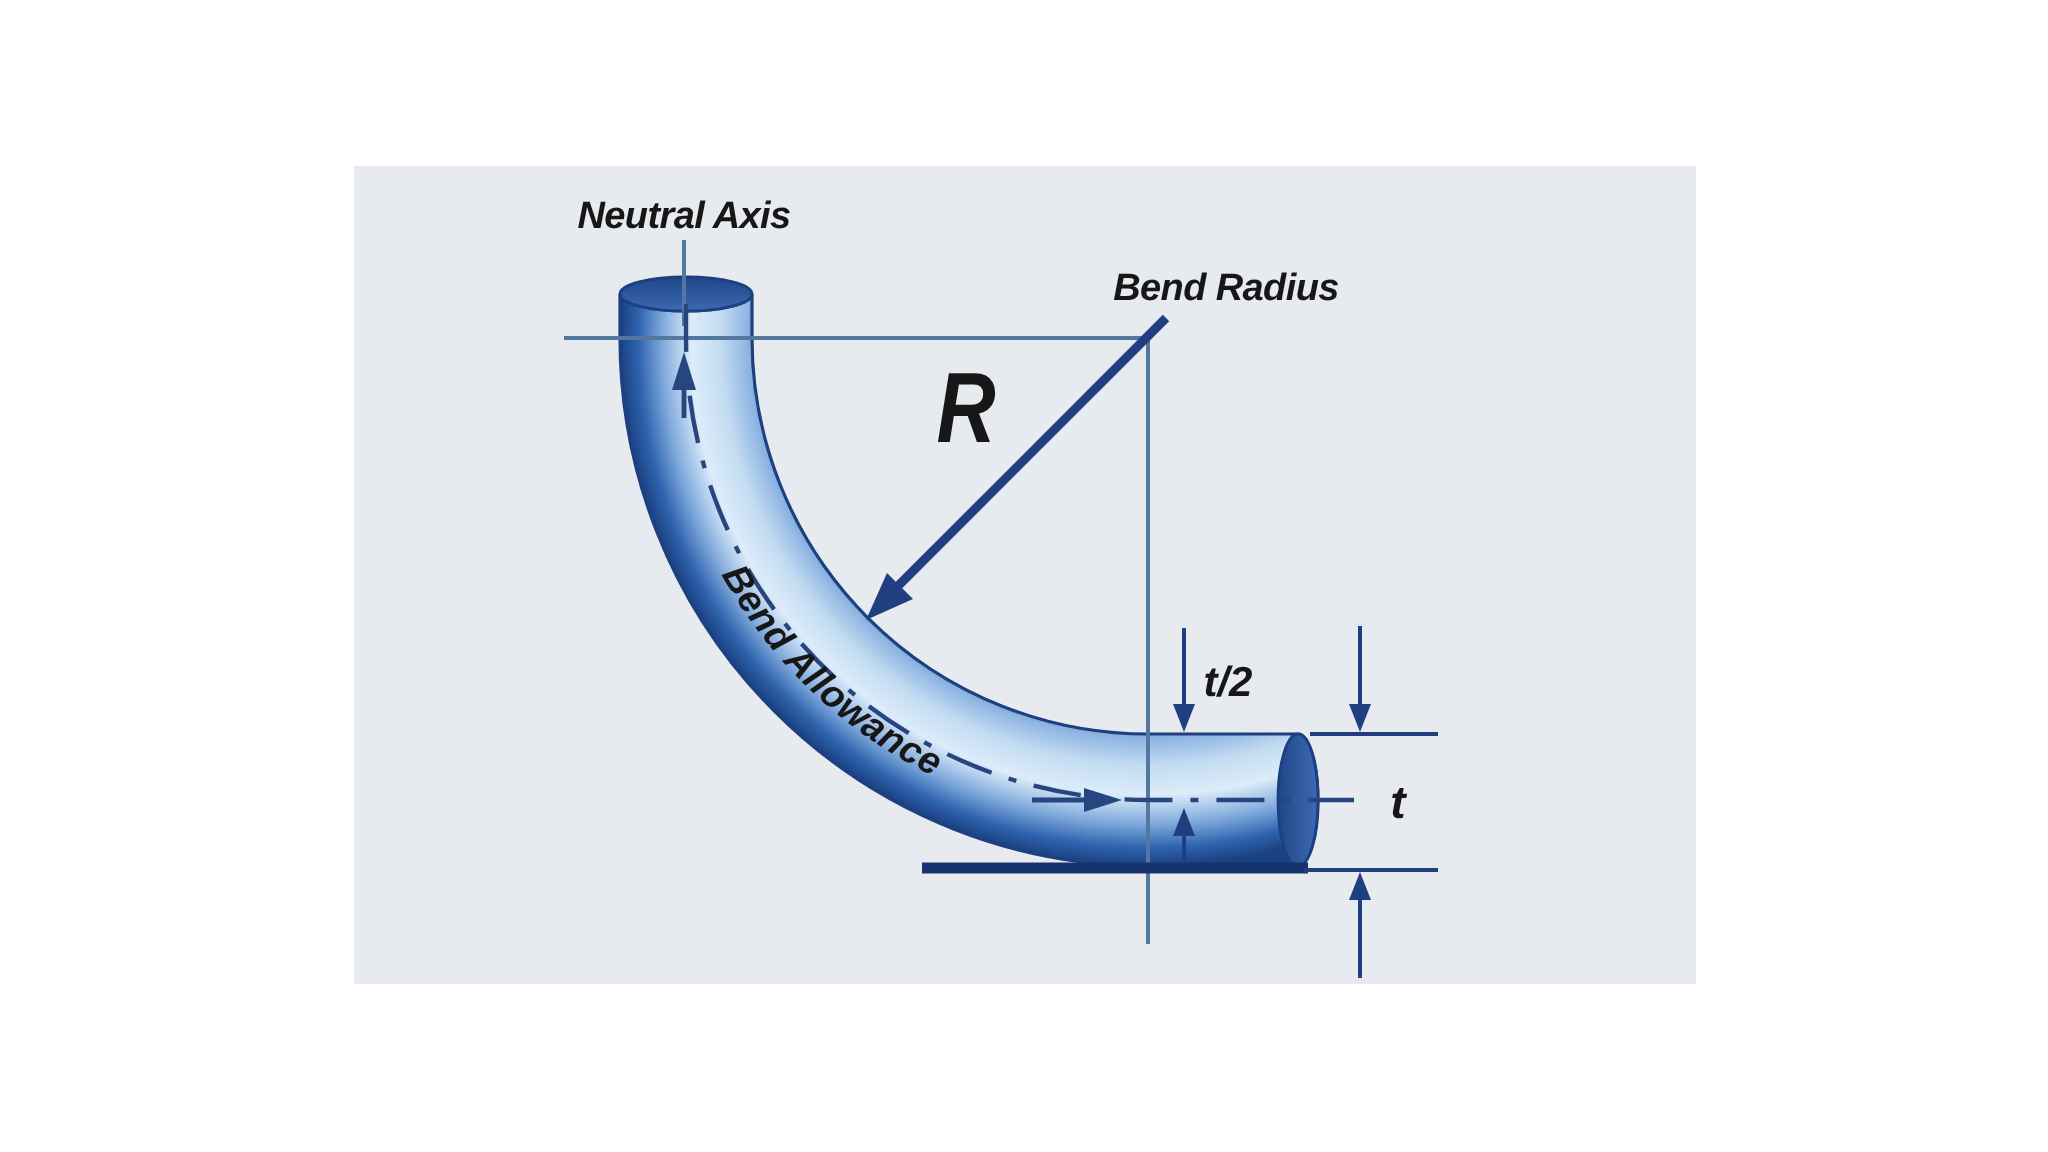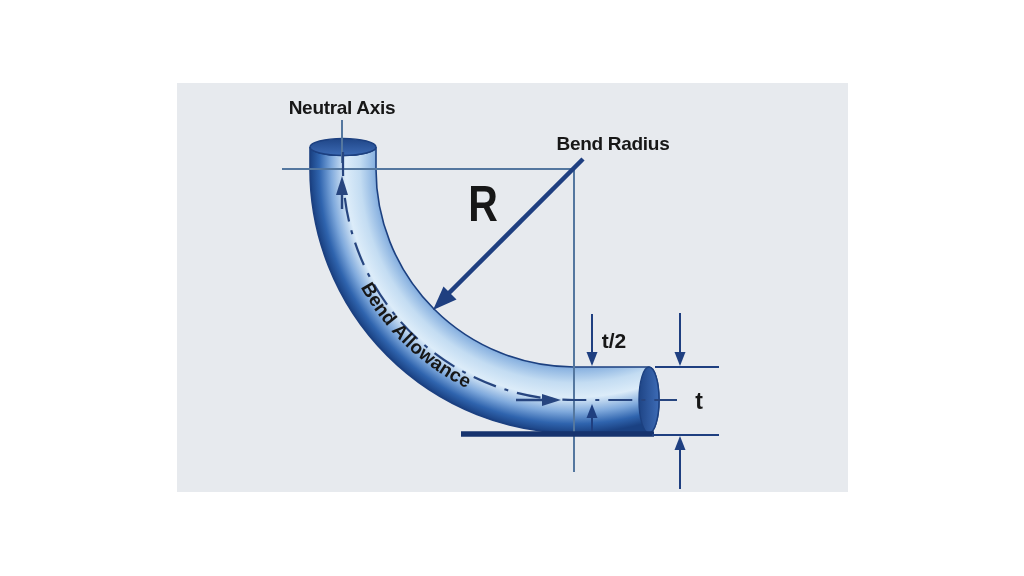--- a/index.html
+++ b/index.html
@@ -4,21 +4,21 @@
 <style>
   html, body {
     margin: 0;
     padding: 0;
     width: 1024px;
     height: 576px;
     background: #ffffff;
     font-family: "Liberation Sans", "DejaVu Sans", sans-serif;
     overflow: hidden;
   }
-  #stage { position: relative; width: 1024px; height: 576px; }
+  #stage { position: relative; width: 1024px; height: 576px; font-style: italic; }
   svg { position: absolute; top: 0; left: 0; }
   text { font-family: "Liberation Sans", "DejaVu Sans", sans-serif; font-weight: bold; }
 </style>
 </head>
 <body>
 
 <div id="stage">
 <svg width="1024" height="576" viewBox="0 0 1024 576">
   <defs>
     <radialGradient id="tubeGrad" gradientUnits="userSpaceOnUse" cx="574" cy="169" r="264">

